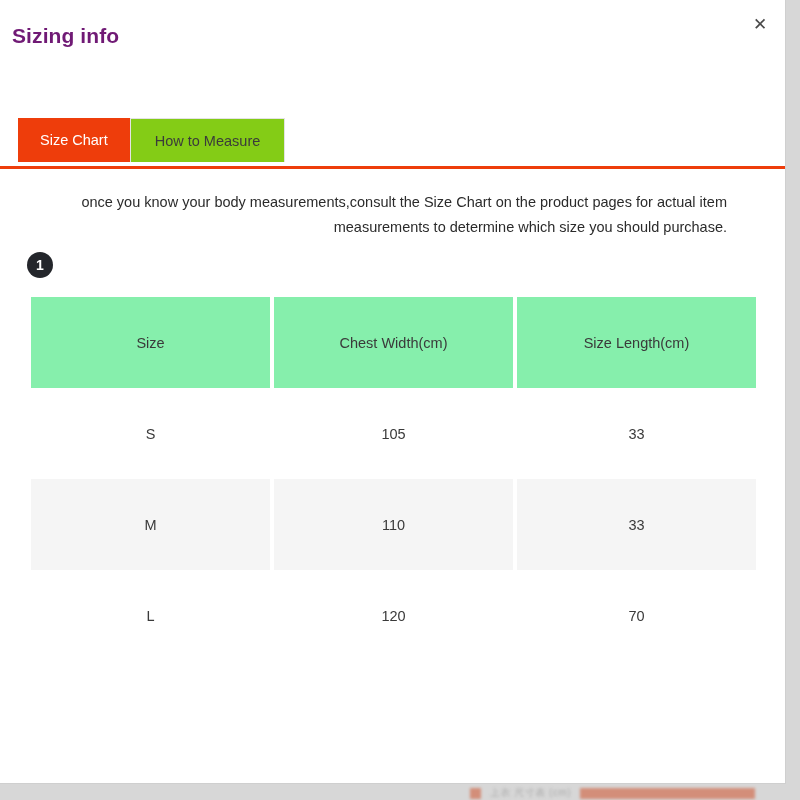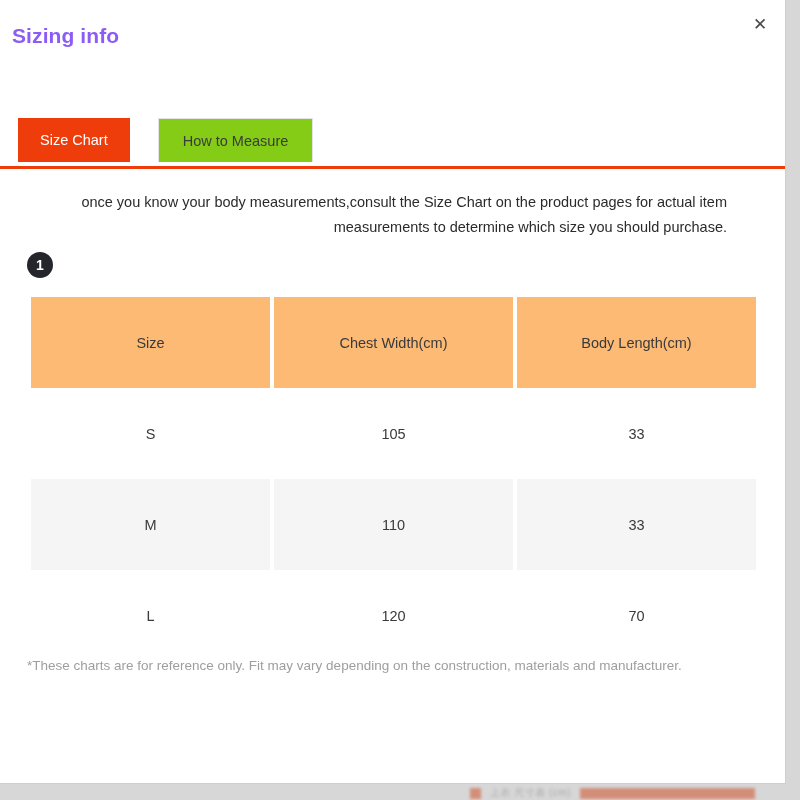--- a/index.html
+++ b/index.html
@@ -80,32 +80,31 @@
     line-height: 1;
     font-family: "Liberation Sans", sans-serif;
   }
 
   .modal-title {
     position: absolute;
     left: 12px;
     top: 24px;
     font-size: 21px;
     font-weight: bold;
-    color: #8b5cf6;
+    color: #701a75;
     letter-spacing: .1px;
   }
 
   
   .tabs {
     position: absolute;
     left: 18px;
     top: 118px;
     display: flex;
     align-items: flex-end;
-    gap: 28px;
   }
   .tab {
     height: 44px;
     display: flex;
     align-items: center;
     justify-content: center;
     font-size: 14.5px;
     box-sizing: border-box;
     cursor: pointer;
     white-space: nowrap;
@@ -175,21 +174,21 @@
   .size-table td {
     text-align: center;
     font-weight: normal;
     font-size: 14.5px;
     color: #3a3a3a;
     padding: 0;
     height: 91px;
     vertical-align: middle;
   }
   .size-table thead th {
-    background: #fdba74;
+    background: #86efac;
   }
   .size-table tbody tr.shaded td {
     background: #f5f5f5;
   }
   .size-table tbody tr.plain td {
     background: #ffffff;
   }
 
   
   .footnote {
@@ -227,21 +226,21 @@
 
   <div class="description">once you know your body measurements,consult the Size Chart on the product pages for actual item measurements to determine which size you should purchase.</div>
 
   <div class="badge-one">1</div>
 
   <table class="size-table">
     <thead>
       <tr>
         <th>Size</th>
         <th>Chest Width(cm)</th>
-        <th>Body Length(cm)</th>
+        <th>Size Length(cm)</th>
       </tr>
     </thead>
     <tbody>
       <tr class="plain">
         <td>S</td>
         <td>105</td>
         <td>33</td>
       </tr>
       <tr class="shaded">
         <td>M</td>
@@ -249,15 +248,14 @@
         <td>33</td>
       </tr>
       <tr class="plain">
         <td>L</td>
         <td>120</td>
         <td>70</td>
       </tr>
     </tbody>
   </table>
 
-  <div class="footnote">*These charts are for reference only. Fit may vary depending on the construction, materials and manufacturer.</div>
 
 </div>
 
 </body></html>

